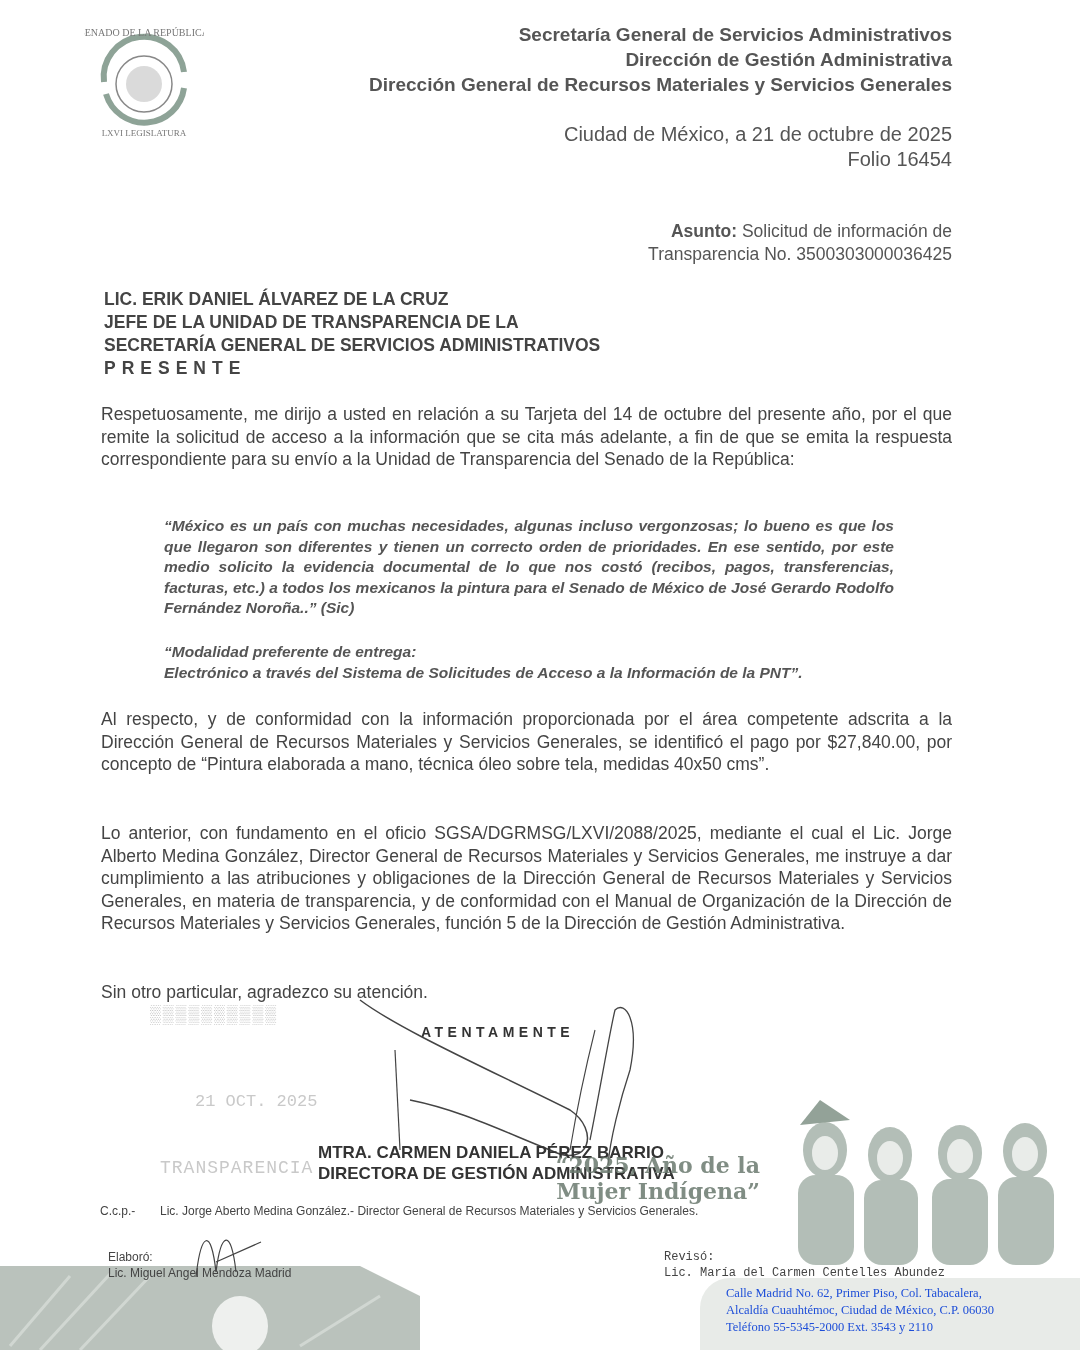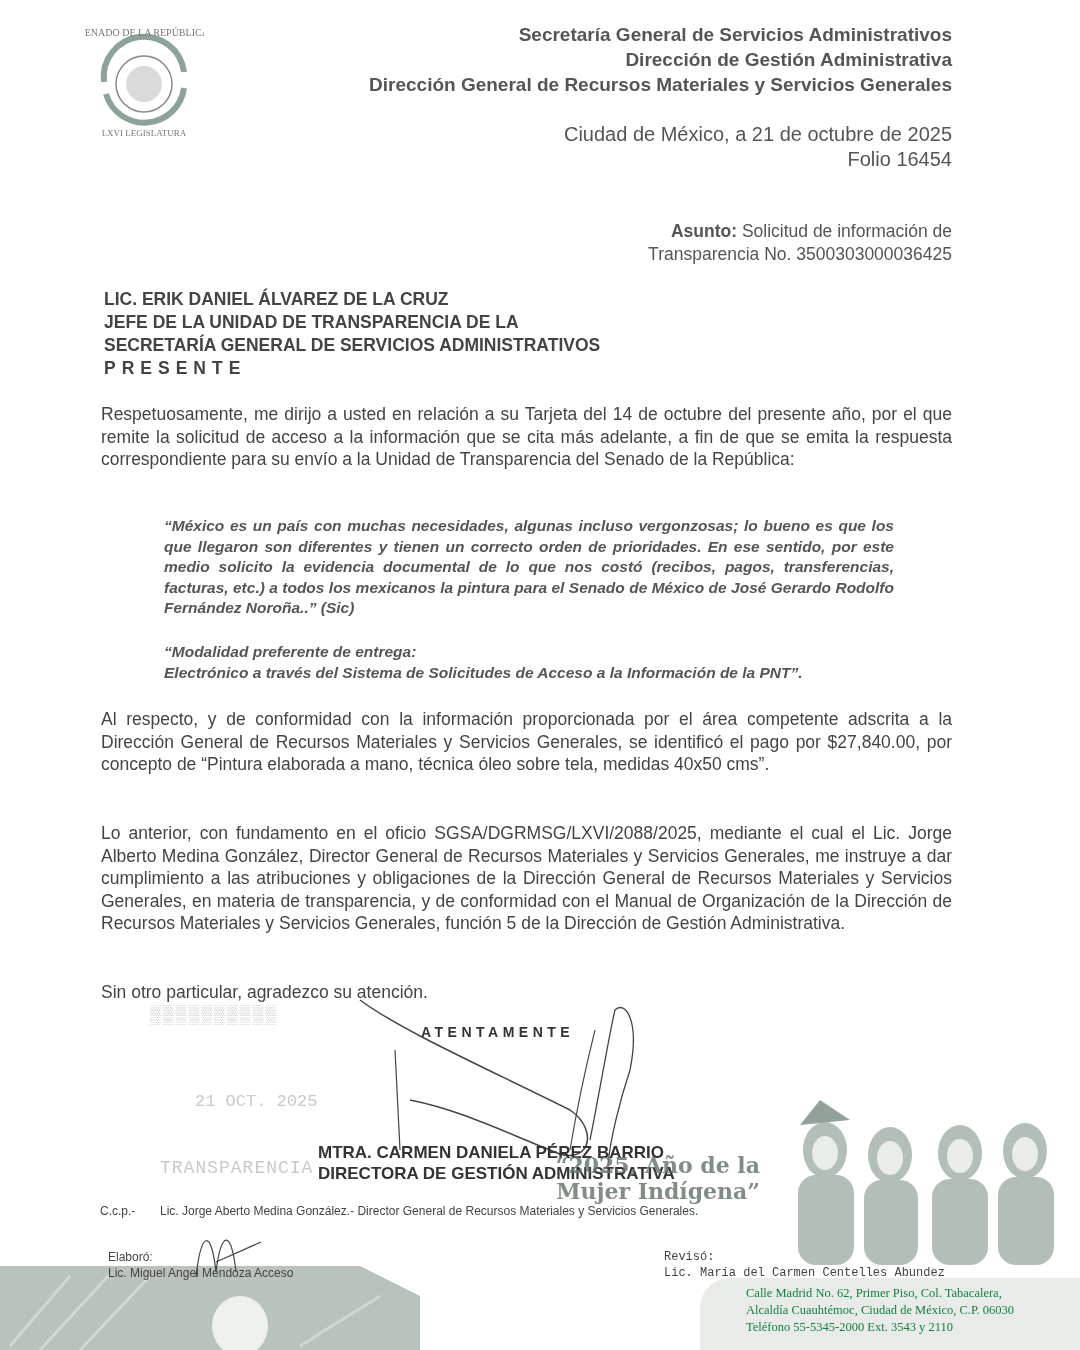--- a/index.html
+++ b/index.html
@@ -10,21 +10,21 @@
   .meta { right:128px; text-align:right; font-size:20px; color:#555; line-height:25px; }
   .asunto { right:128px; text-align:right; font-size:17.5px; color:#555; line-height:23px; }
   .addr { left:104px; font-weight:bold; font-size:17.5px; color:#444; line-height:23px; }
   .presente { letter-spacing:6px; }
   .para { left:101px; width:851px; font-size:17.5px; line-height:22.5px; color:#444; text-align:justify; }
   .quote { left:164px; width:730px; font-size:15.5px; line-height:20.5px; font-style:italic; font-weight:bold; color:#555; text-align:justify; }
   .sig { font-weight:bold; font-size:17px; color:#333; }
   .small { font-size:12px; color:#444; }
   .seal { left:84px; top:22px; width:120px; height:120px; }
   .motto { font-family:"DejaVu Serif", serif; font-weight:bold; font-size:22px; color:#6b7a6f; opacity:.85; line-height:26px; text-align:right; }
-  .footer-addr { font-family:"Liberation Serif", serif; font-size:12.5px; color:#15803d; line-height:17px;margin-left:20px; }
+  .footer-addr { font-family:"Liberation Serif", serif; font-size:12.5px; color:#1d4ed8; line-height:17px; }
   .stamp { color:#c9c9c9; font-family:"Liberation Mono", monospace; }
 </style>
 </head>
 <body>
 
 <div class="abs seal">
   <svg width="120" height="120" viewBox="0 0 120 120">
     <path d="M20 60 A40 40 0 0 1 100 50" fill="none" stroke="#8ea397" stroke-width="6"></path>
     <path d="M100 66 A40 40 0 0 1 22 72" fill="none" stroke="#8ea397" stroke-width="6"></path>
     <circle cx="60" cy="62" r="28" fill="none" stroke="#888" stroke-width="1.5"></circle>
@@ -125,21 +125,21 @@
         <line x1="40" y1="84" x2="110" y2="8"></line>
       <line x1="80" y1="84" x2="150" y2="10"></line>
         <line x1="300" y1="80" x2="380" y2="30"></line>
     </g>
     <ellipse cx="240" cy="60" rx="28" ry="30" fill="#eef0ee"></ellipse>
   </svg>
 </div>
 
 <div class="abs small" style="left:108px;top:1249px;line-height:16px;">
   <div>Elaboró:</div>
-  <div>Lic. Miguel Angel Mendoza Acceso</div>
+  <div>Lic. Miguel Angel Mendoza Madrid</div>
 </div>
 <div class="abs" style="left:186px;top:1222px;">
   <svg width="80" height="60" viewBox="0 0 80 60">
       <path d="M10 55 C15 10 25 5 30 50 C35 10 45 5 50 50 M30 40 L75 20" fill="none" stroke="#444" stroke-width="1.2"></path>
     </svg>
 </div>
 
 <div class="abs small" style="left:664px;top:1249px;line-height:16px;font-family:Liberation Mono, monospace;">
   <div>Revisó:</div>
   <div>Lic. María del Carmen Centelles Abundez</div>

